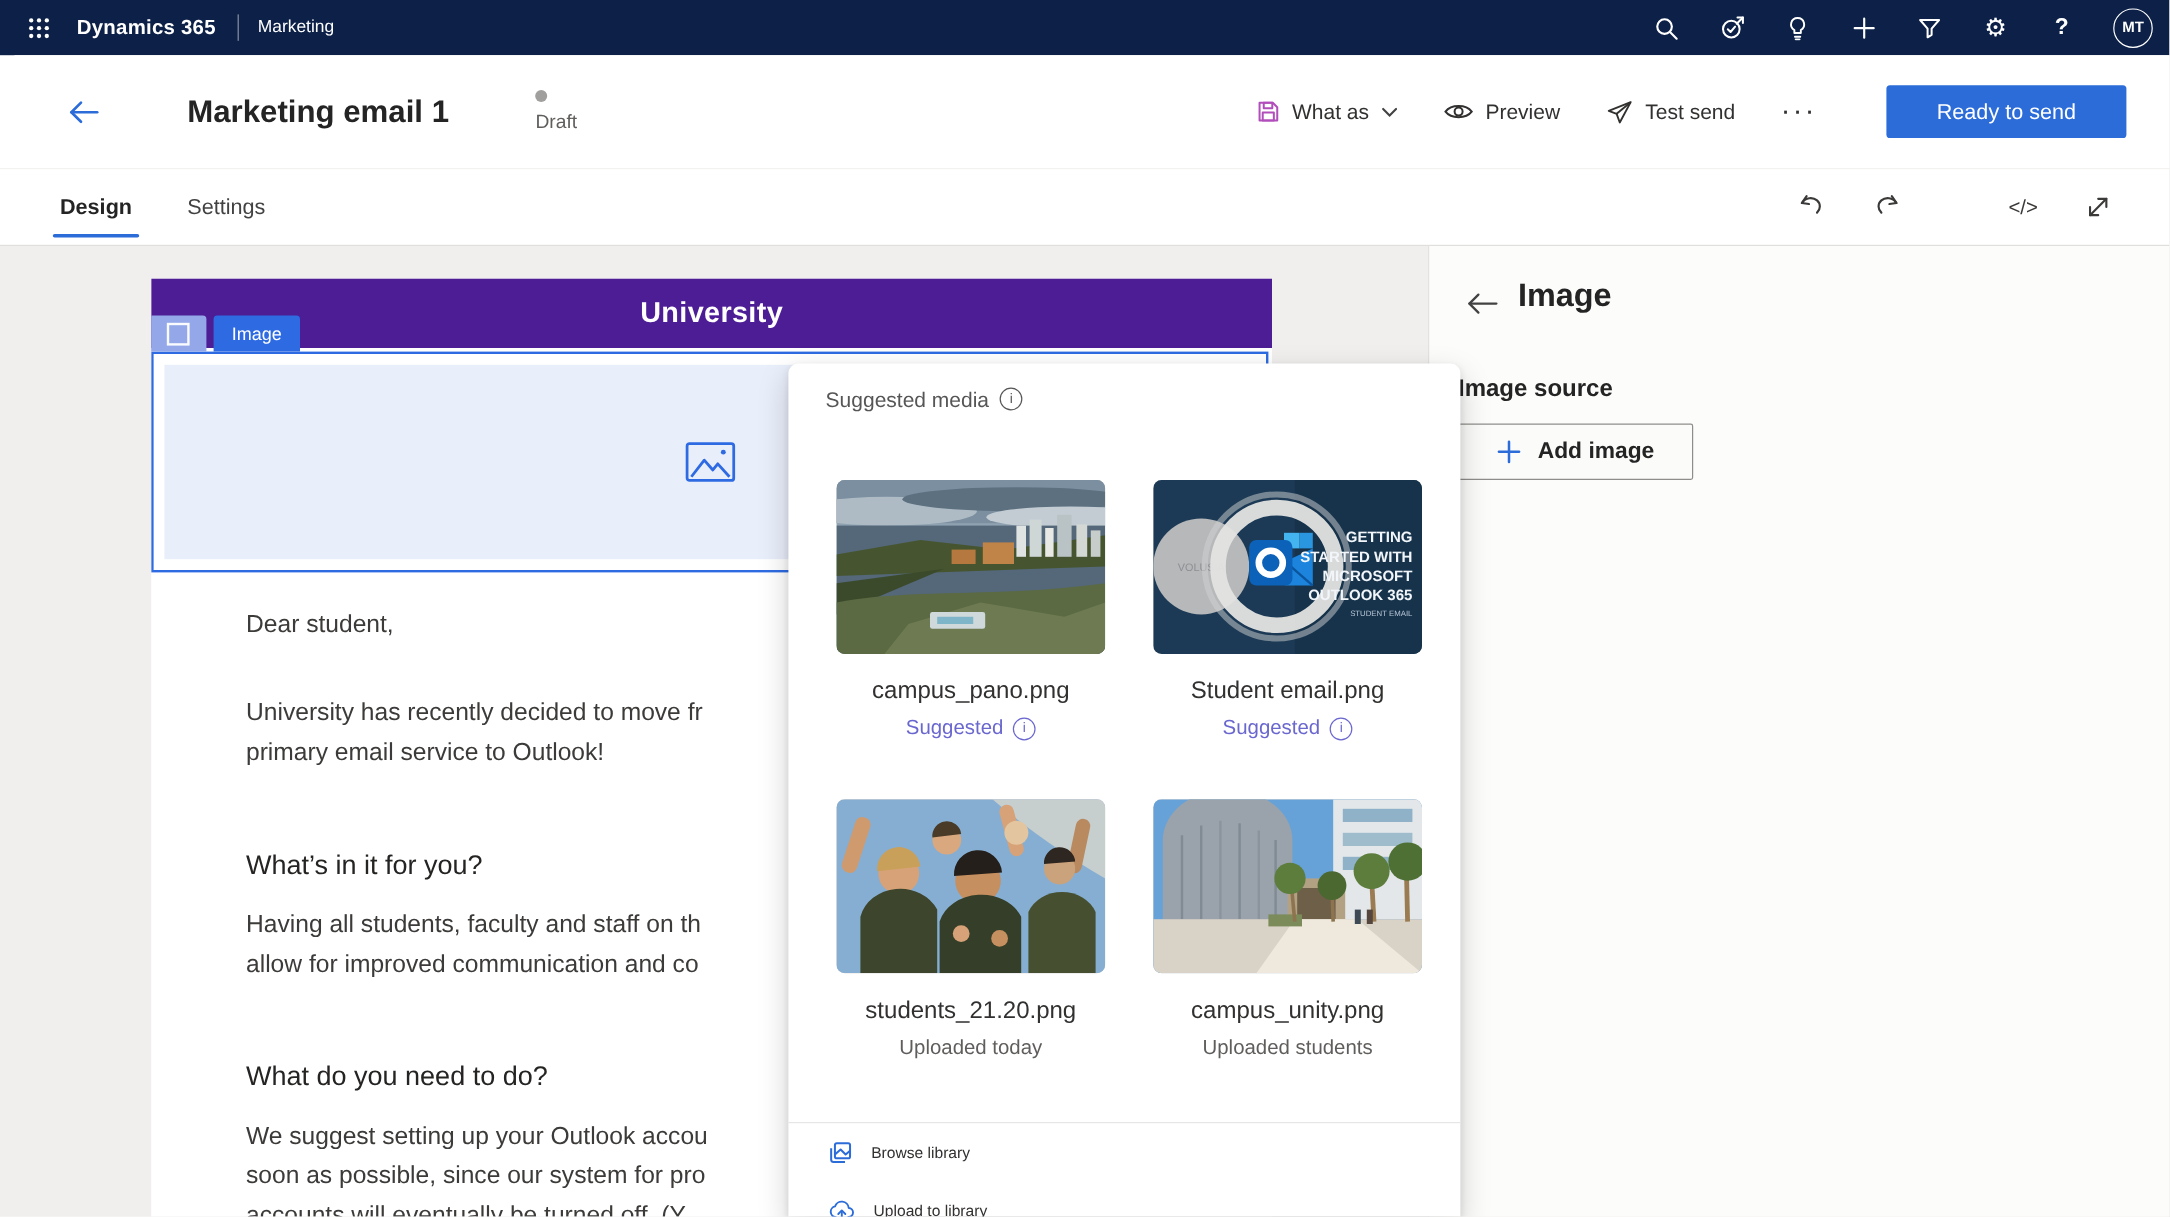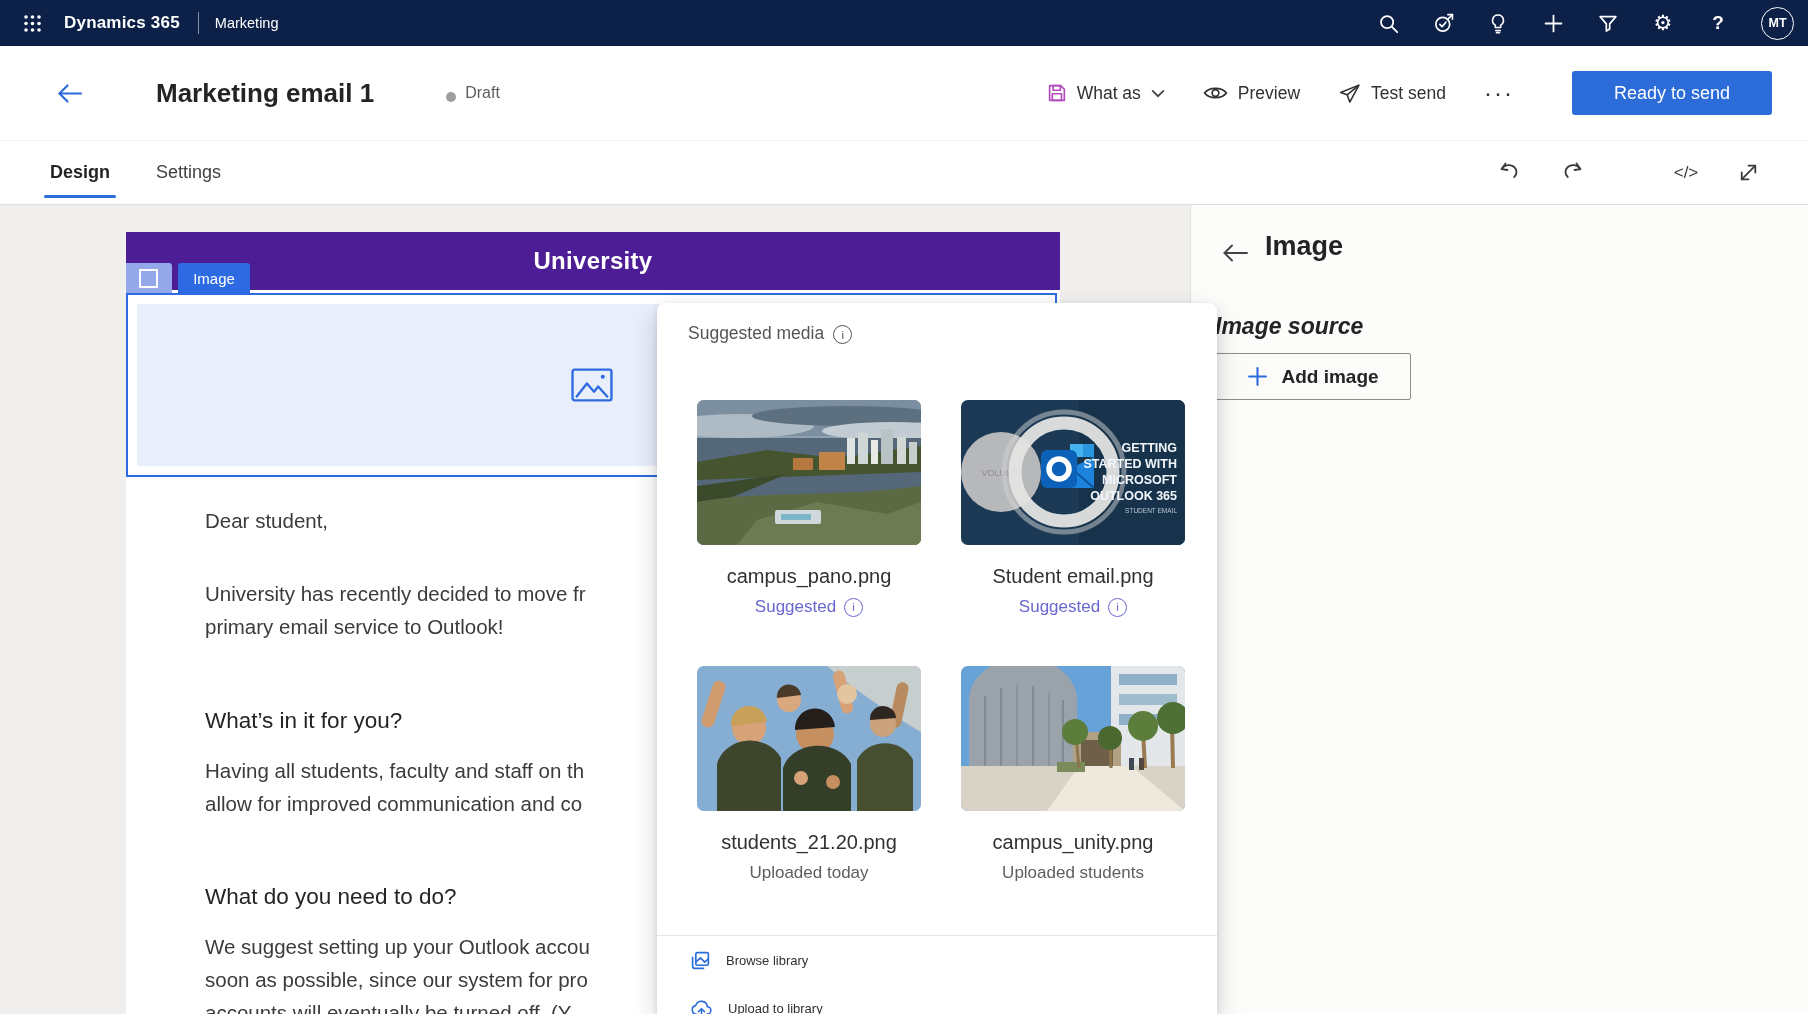--- a/index.html
+++ b/index.html
@@ -19,21 +19,21 @@
   .gear-glyph{font-family:"DejaVu Sans",sans-serif;font-size:21px;line-height:1;}
   .help-glyph{font-size:19px;font-weight:600;}
   .avatar{width:31px;height:31px;border:1.6px solid #fff;border-radius:50%;display:flex;
           align-items:center;justify-content:center;font-size:12.5px;font-weight:600;cursor:pointer;}
 
   
   .cmdbar{position:absolute;left:12px;top:46px;width:1808px;height:94px;background:#fff;
           display:flex;align-items:center;box-sizing:border-box;padding:0 48px 0 44px;gap:48px;}
   .back-btn{width:30px;height:26px;display:flex;align-items:center;cursor:pointer;margin-right:22px;}
   .doc-title{font-size:26px;font-weight:600;color:#242424;white-space:nowrap;}
-  .status{display:flex;align-items:flex-end;gap:9px;margin-left:24px;color:#605e5c;font-size:16px;}
+  .status{display:flex;align-items:flex-start;gap:9px;margin-left:24px;color:#605e5c;font-size:16px;flex-direction:column;}
   .status-dot{width:10px;height:10px;border-radius:50%;background:#a19f9d;}
   .cmd-right{margin-left:auto;display:flex;align-items:center;gap:38px;}
   .cmd-item{display:flex;align-items:center;gap:10px;font-size:17.5px;color:#323130;cursor:pointer;white-space:nowrap;}
   .more-dots{font-size:24px;letter-spacing:2px;color:#323130;line-height:0.5;}
   .primary-btn{width:200px;height:44px;background:#2b6cd9;color:#fff;border:none;border-radius:3px;
                font-size:18px;font-family:inherit;cursor:pointer;margin-left:20px;}
 
   
   .tabbar{position:absolute;left:0;top:140px;width:1808px;height:65px;background:#fff;box-sizing:border-box;
           border-top:1px solid #f3f2f1;border-bottom:1px solid #e1dfdd;display:flex;align-items:center;
@@ -65,21 +65,21 @@
   .image-block-inner{width:100%;height:100%;background:#e9eefb;display:flex;align-items:center;justify-content:center;}
   .eline{position:absolute;left:79px;white-space:nowrap;font-size:20.5px;color:#3c3b39;line-height:1.3;}
   .eheading{position:absolute;left:79px;white-space:nowrap;font-size:22.5px;font-weight:normal;color:#252423;text-align:right;}
   .t-dear{top:276px;} .t-p1a{top:349px;} .t-p1b{top:382px;}
   .t-h1{top:476px;} .t-p2a{top:526px;} .t-p2b{top:559px;}
   .t-h2{top:652px;} .t-p3a{top:702px;} .t-p3b{top:735px;} .t-p3c{top:768px;}
 
   
   .popup{position:absolute;left:657px;top:98px;width:560px;height:711px;background:#fff;
          border-radius:8px 8px 0 0;box-shadow:0 10px 26px rgba(0,0,0,.18),0 2px 6px rgba(0,0,0,.10);z-index:30;}
-  .pm-header{position:absolute;left:31px;top:20px;display:flex;align-items:flex-end;gap:9px;
+  .pm-header{position:absolute;left:31px;top:20px;display:flex;align-items:flex-start;gap:9px;
              font-size:17.5px;color:#565656;}
   .info{width:17px;height:17px;border:1.3px solid currentColor;border-radius:50%;display:inline-flex;
         align-items:center;justify-content:center;font-size:11.5px;flex:none;}
   .info::after{content:"i";}
   .tile{position:absolute;width:224px;cursor:pointer;}
   .tl-1{left:40px;top:97px;} .tl-2{left:304px;top:97px;} .tl-3{left:40px;top:363px;} .tl-4{left:304px;top:363px;}
   .tile-img{width:224px;height:145px;border-radius:7px;overflow:hidden;background:#ccc;}
   .tile-img svg{width:100%;height:100%;}
   .tile-name{margin-top:20px;text-align:center;font-size:20px;color:#323130;white-space:nowrap;}
   .tile-cap{margin-top:9px;display:flex;align-items:center;justify-content:center;gap:8px;font-size:17px;}
@@ -89,21 +89,21 @@
   .pm-link{position:absolute;left:33px;display:flex;align-items:center;gap:15px;font-size:13px;
            color:#323130;cursor:pointer;}
   .pm-browse{top:647px;} .pm-upload{top:696px;}
   .blue{color:#2b6cd9;}
 
   
   .panel{position:absolute;left:1190px;top:0;width:618px;height:809px;background:#fcfcfb;
          border-left:1px solid #e4e2e0;box-sizing:border-box;}
   .panel-back{position:absolute;left:30px;top:36px;width:28px;height:24px;color:#424242;cursor:pointer;}
   .panel-title{position:absolute;left:74px;top:26px;font-size:27px;font-weight:bold;color:#242424;}
-  .panel-label{position:absolute;left:24px;top:108px;font-size:23px;font-weight:bold;color:#242424;font-style:italic;}
+  .panel-label{position:absolute;left:24px;top:108px;font-size:20px;font-weight:bold;color:#242424;}
   .add-btn{position:absolute;left:24px;top:148px;width:196px;height:47px;background:#fbfbfa;
            border:1px solid #8f8d8b;border-radius:2px;display:flex;align-items:center;justify-content:center;
            gap:13px;font-size:19px;font-weight:600;color:#242424;font-family:inherit;cursor:pointer;}
 </style>
 </head>
 <body>
 
 <div class="screen">
 
   <header class="navbar">

